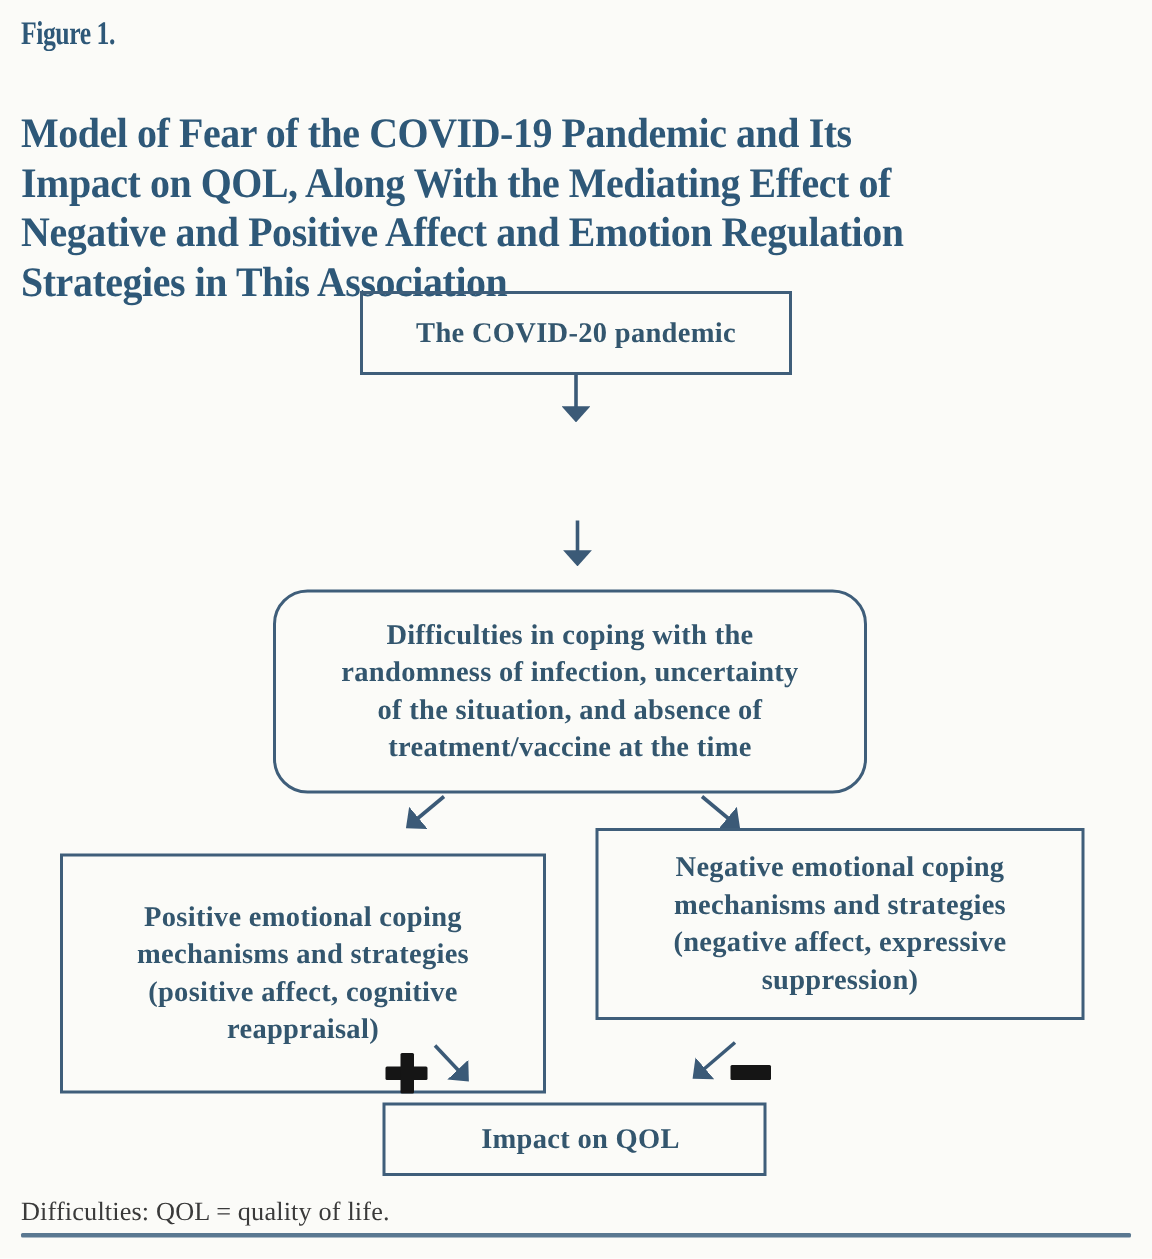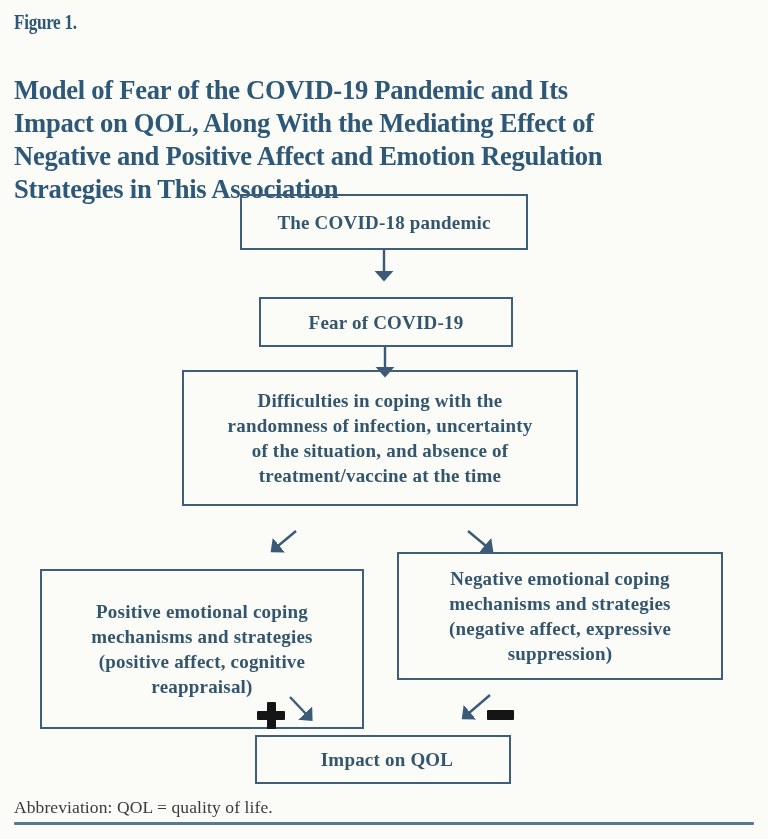--- a/index.html
+++ b/index.html
@@ -48,21 +48,21 @@
     display:flex;align-items:center;justify-content:center;
     text-align:center;
     color:var(--node-text);
     font-size:19px;font-weight:bold;line-height:25px;
     letter-spacing:0.2px;
     white-space:pre-line;
     padding:4px 8px;
   }
   .node-pandemic{left:240px;top:194px;width:288px;height:56px;}
   .node-fear{left:259px;top:297px;width:254px;height:50px;}
-  .node-difficulties{left:182px;top:370px;width:396px;height:136px;}
+  .node-difficulties{left:182px;top:393px;width:396px;height:136px;border-radius:23px;}
   .node-positive{left:40px;top:569px;width:324px;height:160px;}
   .node-negative{left:397px;top:552px;width:326px;height:128px;}
   .node-impact{left:255px;top:735px;width:256px;height:49px;padding-left:16px;}
   .plus-icon{position:absolute;left:257px;top:702px;width:28px;height:27px;}
   .plus-icon::before{
     content:"";position:absolute;left:0;top:9px;width:28px;height:9px;
     background:var(--sign);border-radius:1px;
   }
   .plus-icon::after{
     content:"";position:absolute;left:9.5px;top:0;width:9px;height:27px;
@@ -107,38 +107,37 @@
       <g stroke="currentColor" stroke-width="2.4" fill="none">
         <path d="M384,249 L384,272" marker-end="url(#ah)"></path>
         <path d="M385,347 L385,368" marker-end="url(#ah)"></path>
         <path d="M296,531 L278,546" marker-end="url(#ah)"></path>
         <path d="M468,531 L486,546" marker-end="url(#ah)"></path>
         <path d="M290,697 L306,714" marker-end="url(#ah)"></path>
         <path d="M490,695 L469,713" marker-end="url(#ah)"></path>
       </g>
     </svg>
 
-    <div class="node node-pandemic">The COVID-18 pandemic</div>
-    <div class="node node-fear">Fear of COVID-19</div>
+    <div class="node node-pandemic">The COVID-20 pandemic</div>
     <div class="node node-difficulties">Difficulties in coping with the
 randomness of infection, uncertainty
 of the situation, and absence of
 treatment/vaccine at the time</div>
     <div class="node node-positive">Positive emotional coping
 mechanisms and strategies
 (positive affect, cognitive
 reappraisal)</div>
     <div class="node node-negative">Negative emotional coping
 mechanisms and strategies
 (negative affect, expressive
 suppression)</div>
     <div class="node node-impact">Impact on QOL</div>
 
     <div class="plus-icon" title=""></div>
     <div class="minus-icon" title=""></div>
 
   </div>
 
-  <div class="footnote">Abbreviation: QOL = quality of life.</div>
+  <div class="footnote">Difficulties: QOL = quality of life.</div>
 
   <div class="bottom-rule"></div>
 
 </div>
 
 </body></html>

